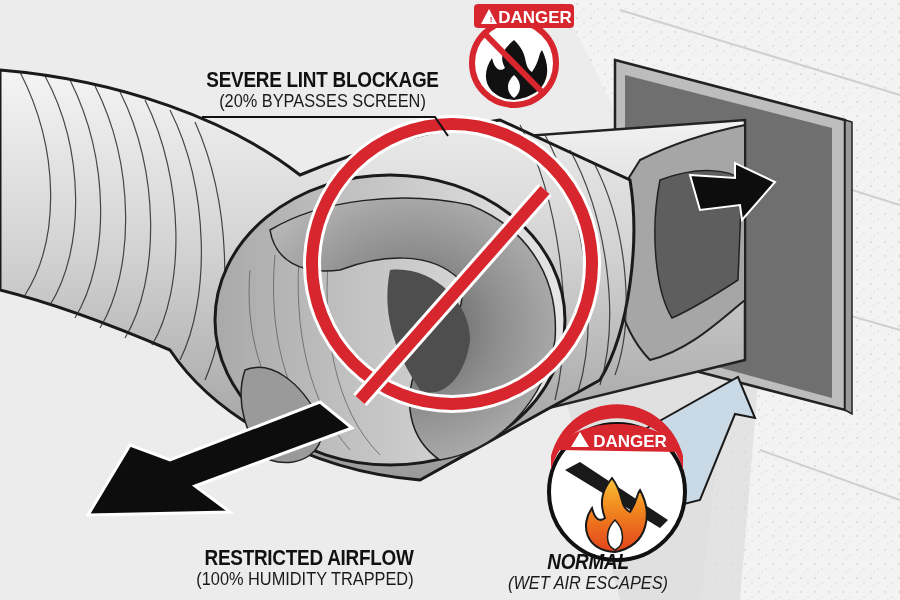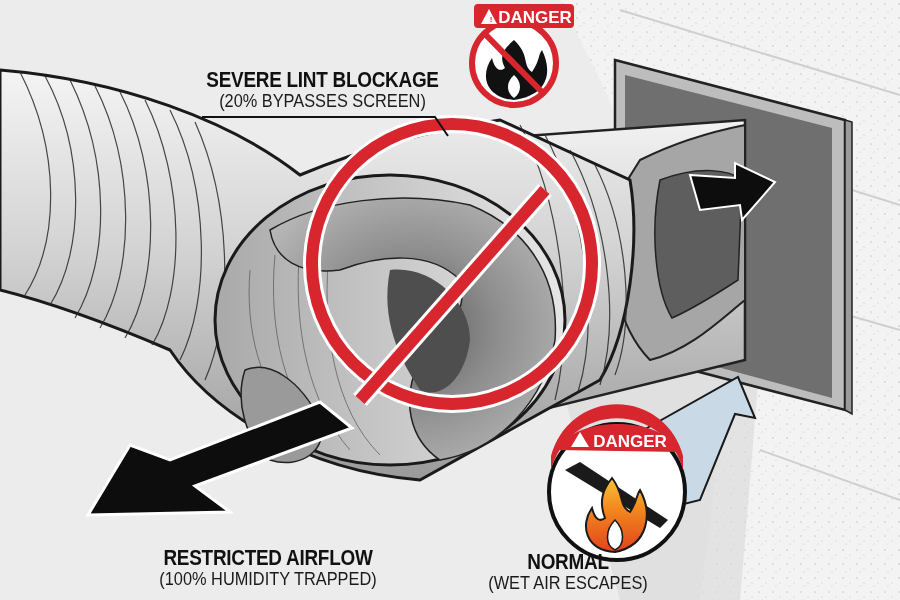--- a/index.html
+++ b/index.html
@@ -147,21 +147,21 @@
       <path d="M615,520 C625,530 625,545 615,550 C605,545 605,530 615,520 Z" fill="#fff" stroke="#1a1a1a" stroke-width="1.5"></path>
     </g>
   </g>
 </svg>
 
 <div class="label" style="left:180px; top:68px; width:285px;">
   <span class="title">SEVERE LINT BLOCKAGE</span>
   <span class="sub">(20% BYPASSES SCREEN)</span>
 </div>
 
-<div class="label" style="left:108px; top:546px; width:320px;">
+<div class="label" style="left:116px; top:546px; width:320px;text-align:right;">
   <span class="title">RESTRICTED AIRFLOW</span>
   <span class="sub">(100% HUMIDITY TRAPPED)</span>
 </div>
 
-<div class="label" style="left:468px; top:550px; width:200px;">
+<div class="label" style="left:488px; top:550px; width:200px;font-style:italic;">
   <span class="title">NORMAL</span>
   <span class="sub">(WET AIR ESCAPES)</span>
 </div>
 
 </body></html>

